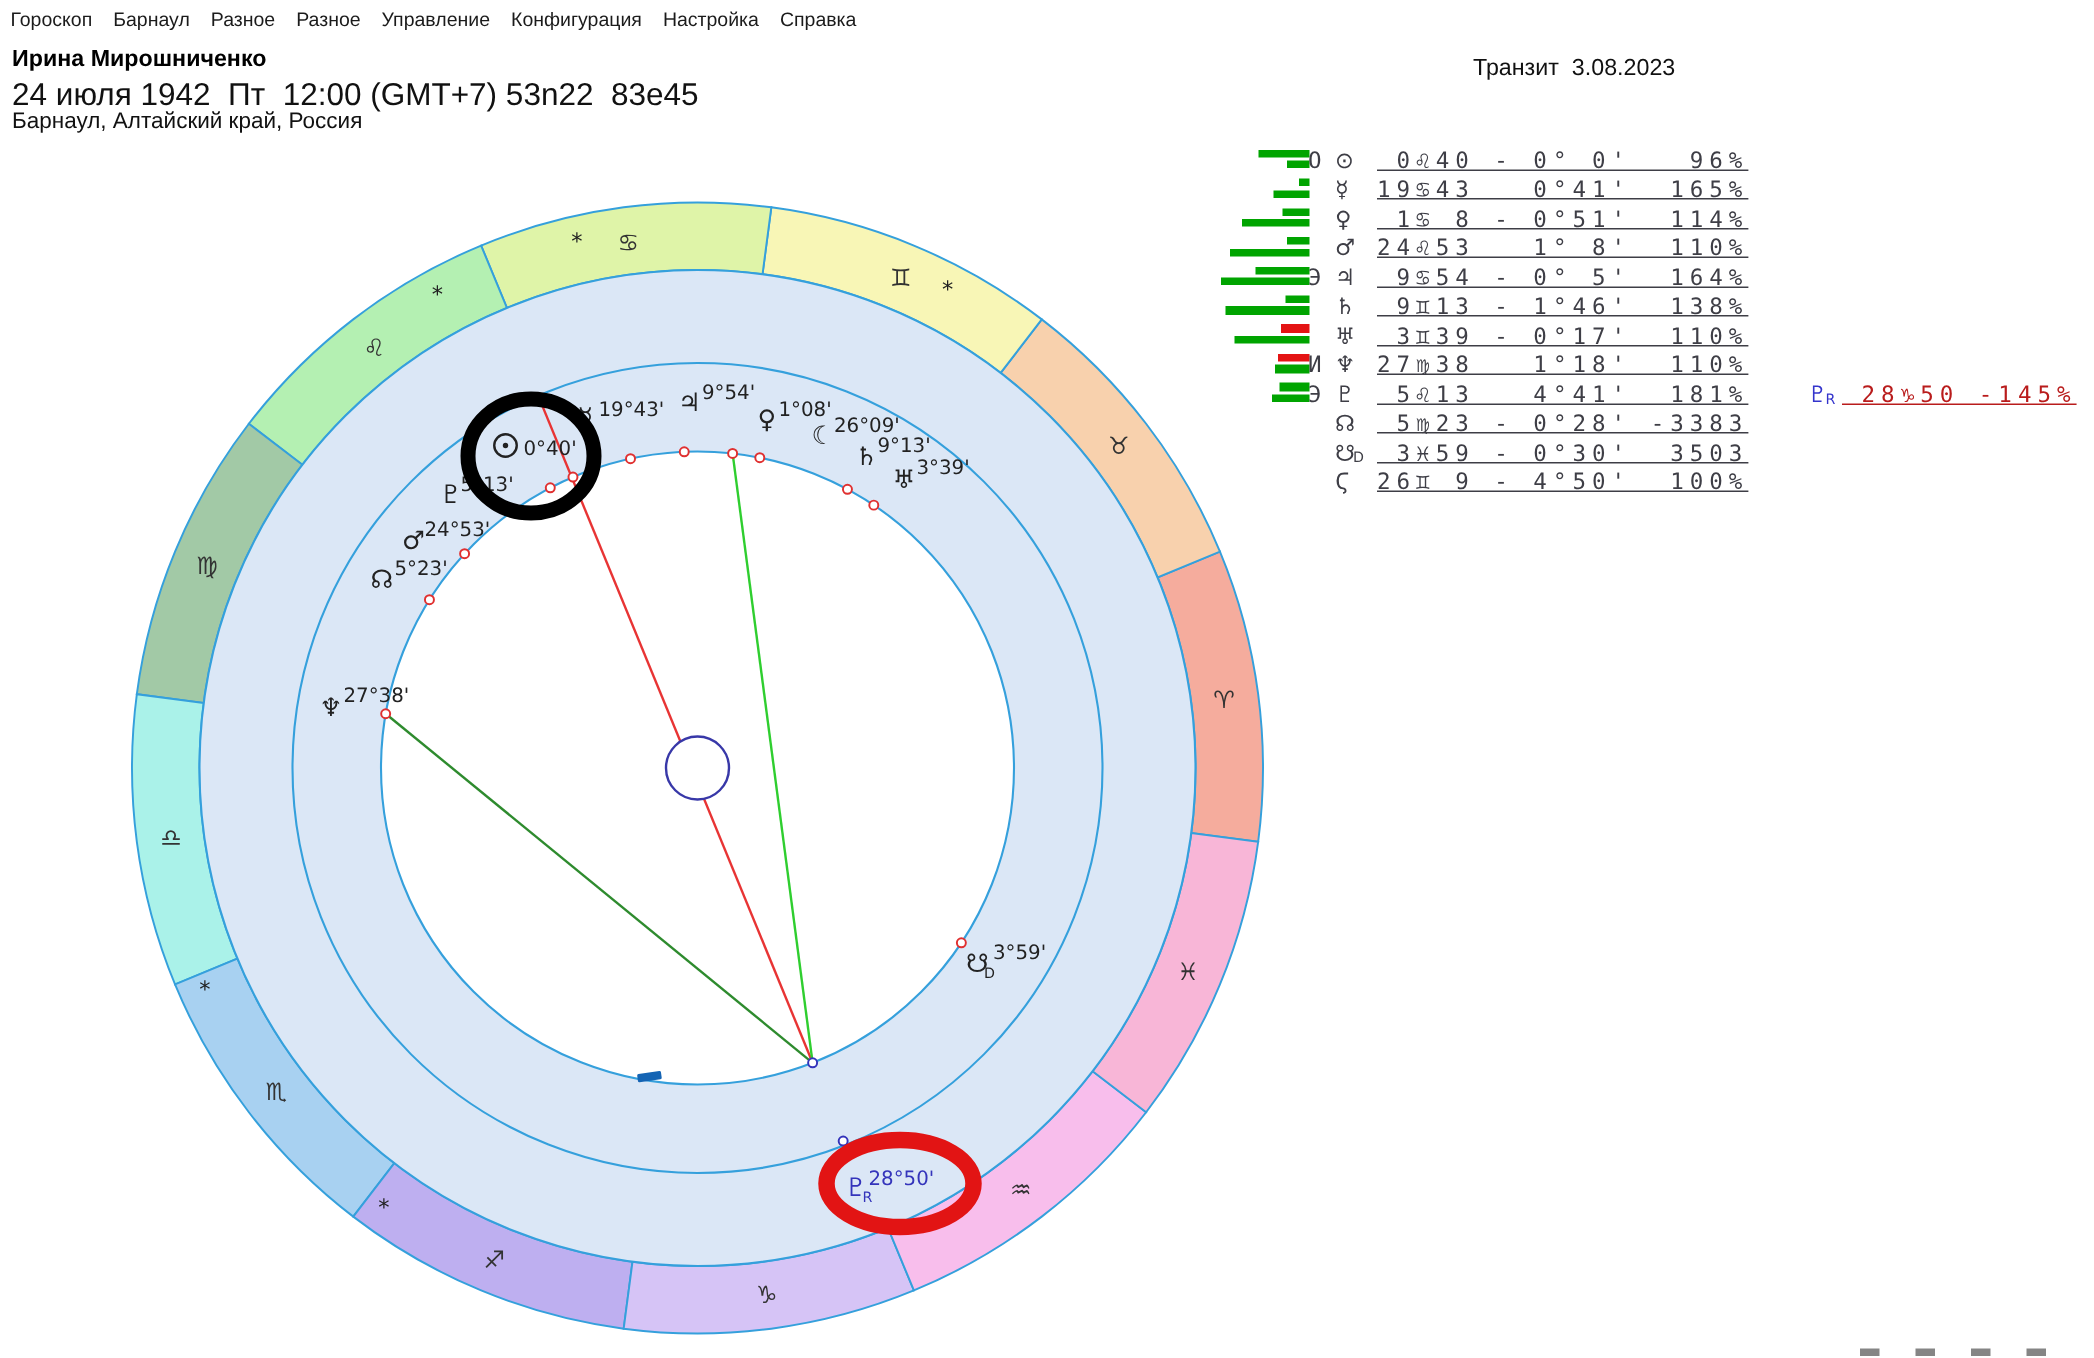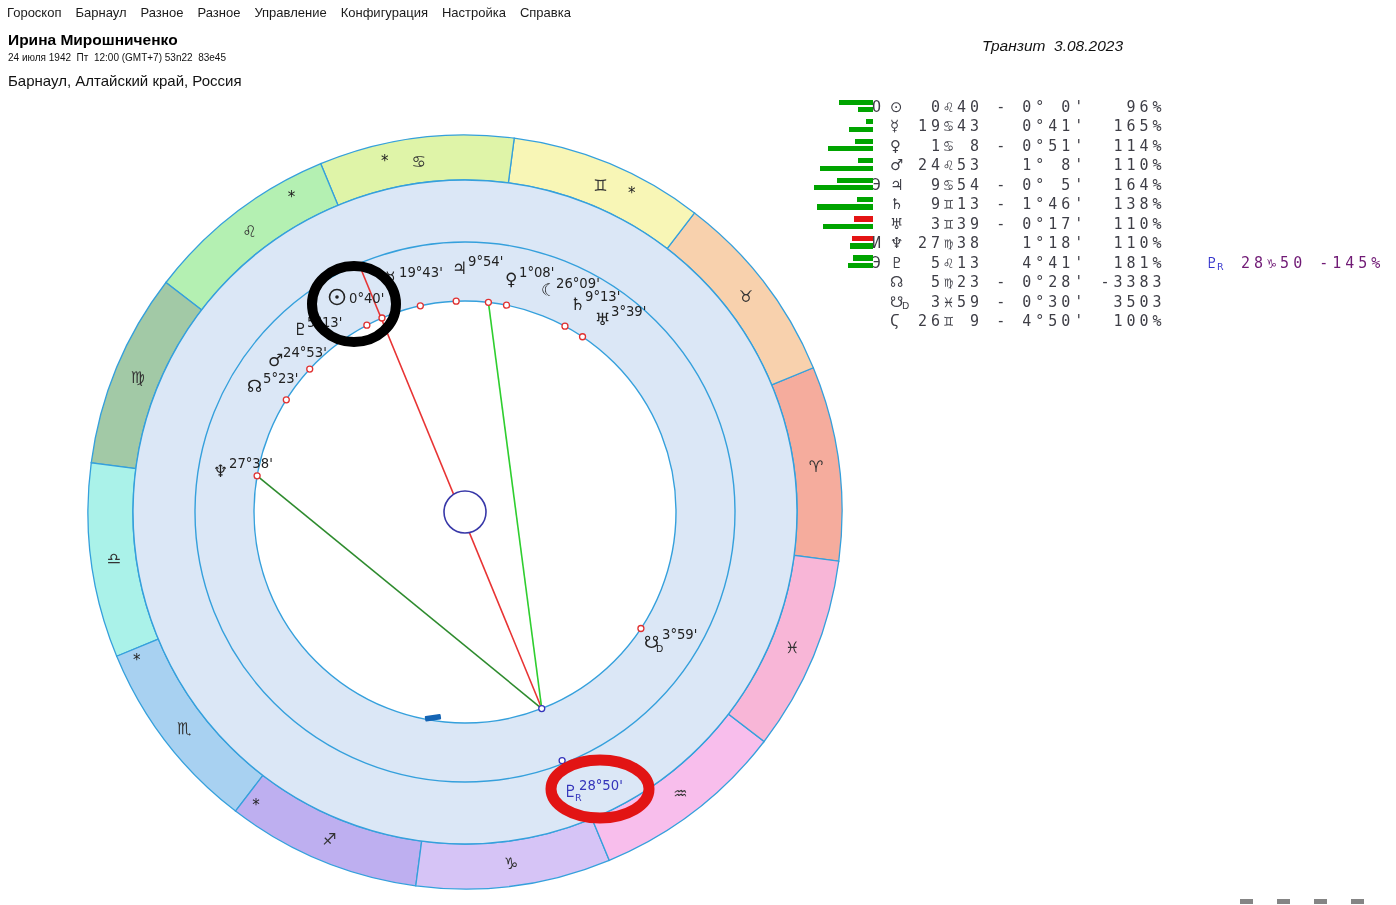--- a/index.html
+++ b/index.html
@@ -2,35 +2,35 @@
 <html><head>
 <meta charset="utf-8">
 <style>
   html,body{margin:0;padding:0;}
   body{width:1396px;height:905px;position:relative;overflow:hidden;background:#fff;
        font-family:"Liberation Sans",sans-serif;}
   .menubar{position:absolute;left:0;top:0;width:100%;height:26px;display:flex;gap:14px;
            padding:5px 0 0 7px;font-size:13px;color:#1b1b1b;background:#fff;}
   .mitem{cursor:default;}
   #person-name{position:absolute;left:8px;top:31px;font-size:15.5px;font-weight:bold;color:#000;}
-  #birth-line{position:absolute;left:8px;top:52px;font-size:10px;color:#111;white-space:pre;}
+  #birth-line{position:absolute;left:8px;top:52px;font-size:21px;color:#111;white-space:pre;}
   #place-line{position:absolute;left:8px;top:72px;font-size:15px;color:#111;white-space:pre;}
-  #transit-label{position:absolute;left:982px;top:37px;font-size:15.5px;color:#111;white-space:pre;font-style:italic;}
+  #transit-label{position:absolute;left:982px;top:37px;font-size:15.5px;color:#111;white-space:pre;}
   #wheel{position:absolute;left:0;top:0;}
   #aspect-table{position:absolute;left:0;top:97px;width:1396px;height:245px;}
   .trow{position:absolute;left:0;width:1396px;height:19.45px;}
   .bar{position:absolute;height:5.2px;}
   .letter{position:absolute;left:872px;top:1px;font:15px "DejaVu Sans Mono",monospace;color:#3e3e46;}
   .tglyph{position:absolute;left:890px;top:1px;font:15px "DejaVu Sans",sans-serif;color:#3e3e46;}
   .mono{position:absolute;left:918px;top:1px;font:15px "DejaVu Sans Mono",monospace;
-        letter-spacing:4px;color:#3e3e46;white-space:pre;}
+        letter-spacing:4px;color:#3e3e46;white-space:pre;text-decoration:underline;}
   .gsub{position:absolute;top:8px;font:9.5px "DejaVu Sans",sans-serif;color:#3e3e46;}
   .sfx .tglyph{left:1205px;color:#3434cc;}
   .sfx .gsub{left:1217px;color:#3434cc;}
-  .sfx .mono{left:1228px;color:#701a75;}
+  .sfx .mono{left:1228px;color:#b91c1c;}
   .cuticon{position:absolute;height:5px;width:13px;background:#858585;top:899px;}
 </style>
 </head>
 <body>
 
 <div class="menubar">
     <span class="mitem">Гороскоп</span>
     <span class="mitem">Барнаул</span>
     <span class="mitem">Разное</span>
     <span class="mitem">Разное</span>

